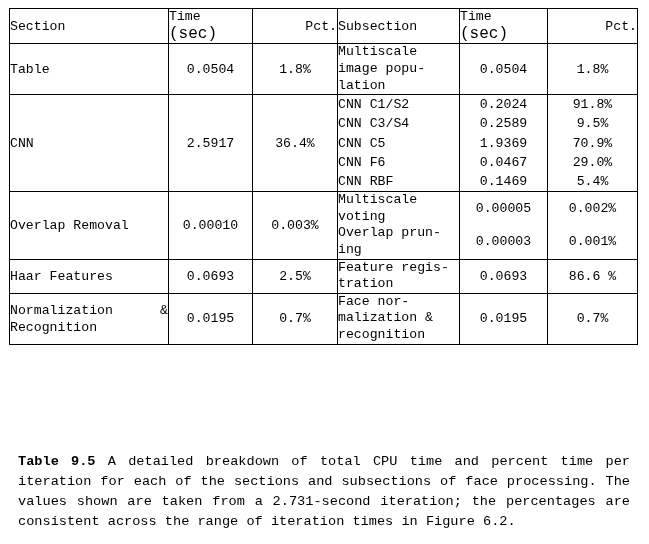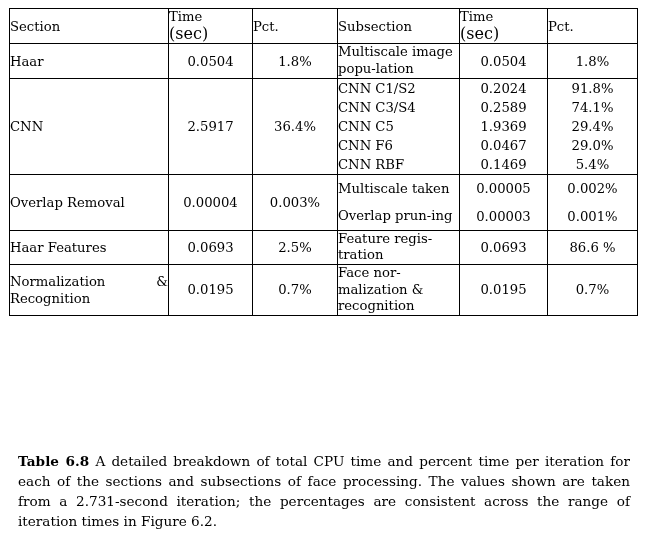--- a/index.html
+++ b/index.html
@@ -13,20 +13,21 @@
     font-family: "DejaVu Serif", "Liberation Serif", serif;
     color: #000000;
     overflow: hidden;
   }
 
   #page {
     position: relative;
     width: 538px;
     height: 544px;
     box-sizing: border-box;
+    font-family: Liberation Mono, monospace;
   }
 
   
   #table-wrap {
     position: absolute;
     left: 9px;
     top: 8px;
     width: 628px;
   }
 
@@ -87,21 +88,21 @@
 
   
   thead td { vertical-align: middle; }
   .hdr-time {
     padding: 4px 8px 5px 9px;
     text-align: left;
     line-height: 1.18;
   }
   .hdr-time .sec { font-size: 16px; }
   .hdr-pct {
-    text-align: left;
+    text-align: right;
     padding: 4px 6px;
   }
   .hdr-label {
     padding: 5px 9px;
     text-align: left;
   }
 
   
   .tight .cell { padding-top: 1px; padding-bottom: 1px; }
   .noline-top    { border-top: none !important; margin-top: 31px; }
@@ -156,65 +157,65 @@
             <span>Time</span><br>
             <span class="sec">(sec)</span>
           </td>
           <td class="hdr-pct">Pct.</td>
         </tr>
       </thead>
 
       <tbody>
 
         <tr>
-          <td class="cell text">Haar</td>
+          <td class="cell text">Table</td>
           <td class="cell num">0.0504</td>
           <td class="cell num mid-left">1.8%</td>
           <td class="midspacer"></td>
           <td class="stack-cell text">Multiscale image popu-lation</td>
           <td class="cell num">0.0504</td>
           <td class="cell num">1.8%</td>
         </tr>
 
         <tr class="tight">
           <td class="cell text" rowspan="5">CNN</td>
           <td class="cell num" rowspan="5">2.5917</td>
           <td class="cell num mid-left" rowspan="5">36.4%</td>
           <td class="midspacer" rowspan="5"></td>
           <td class="cell text noline-bottom">CNN C1/S2</td>
           <td class="cell num noline-bottom">0.2024</td>
           <td class="cell num noline-bottom">91.8%</td>
         </tr>
         <tr class="tight">
           <td class="cell text noline-top noline-bottom">CNN C3/S4</td>
           <td class="cell num noline-top noline-bottom">0.2589</td>
-          <td class="cell num noline-top noline-bottom">74.1%</td>
+          <td class="cell num noline-top noline-bottom">9.5%</td>
         </tr>
         <tr class="tight">
           <td class="cell text noline-top noline-bottom">CNN C5</td>
           <td class="cell num noline-top noline-bottom">1.9369</td>
-          <td class="cell num noline-top noline-bottom">29.4%</td>
+          <td class="cell num noline-top noline-bottom">70.9%</td>
         </tr>
         <tr class="tight">
           <td class="cell text noline-top noline-bottom">CNN F6</td>
           <td class="cell num noline-top noline-bottom">0.0467</td>
           <td class="cell num noline-top noline-bottom">29.0%</td>
         </tr>
         <tr class="tight">
           <td class="cell text noline-top">CNN RBF</td>
           <td class="cell num noline-top">0.1469</td>
           <td class="cell num noline-top">5.4%</td>
         </tr>
 
         <tr>
           <td class="cell text" rowspan="2">Overlap Removal</td>
-          <td class="cell num" rowspan="2">0.00004</td>
+          <td class="cell num" rowspan="2">0.00010</td>
           <td class="cell num mid-left" rowspan="2">0.003%</td>
           <td class="midspacer" rowspan="2"></td>
-          <td class="stack-cell text noline-bottom">Multiscale taken</td>
+          <td class="stack-cell text noline-bottom">Multiscale voting</td>
           <td class="cell num noline-bottom">0.00005</td>
           <td class="cell num noline-bottom">0.002%</td>
         </tr>
         <tr>
           <td class="stack-cell text noline-top">Overlap prun-ing</td>
           <td class="cell num noline-top">0.00003</td>
           <td class="cell num noline-top">0.001%</td>
         </tr>
 
         <tr>
@@ -235,17 +236,17 @@
           <td class="stack-cell text">Face nor-malization &amp; recognition</td>
           <td class="cell num">0.0195</td>
           <td class="cell num">0.7%</td>
         </tr>
 
       </tbody>
     </table>
   </div>
 
   <div id="caption">
-    <span class="lead">Table 6.8</span>
+    <span class="lead">Table 9.5</span>
     <span>A detailed breakdown of total CPU time and percent time per iteration for each of the sections and subsections of face processing. The values shown are taken from a 2.731-second iteration; the percentages are consistent across the range of iteration times in Figure 6.2.</span>
   </div>
 
 </div>
 
 </body></html>

